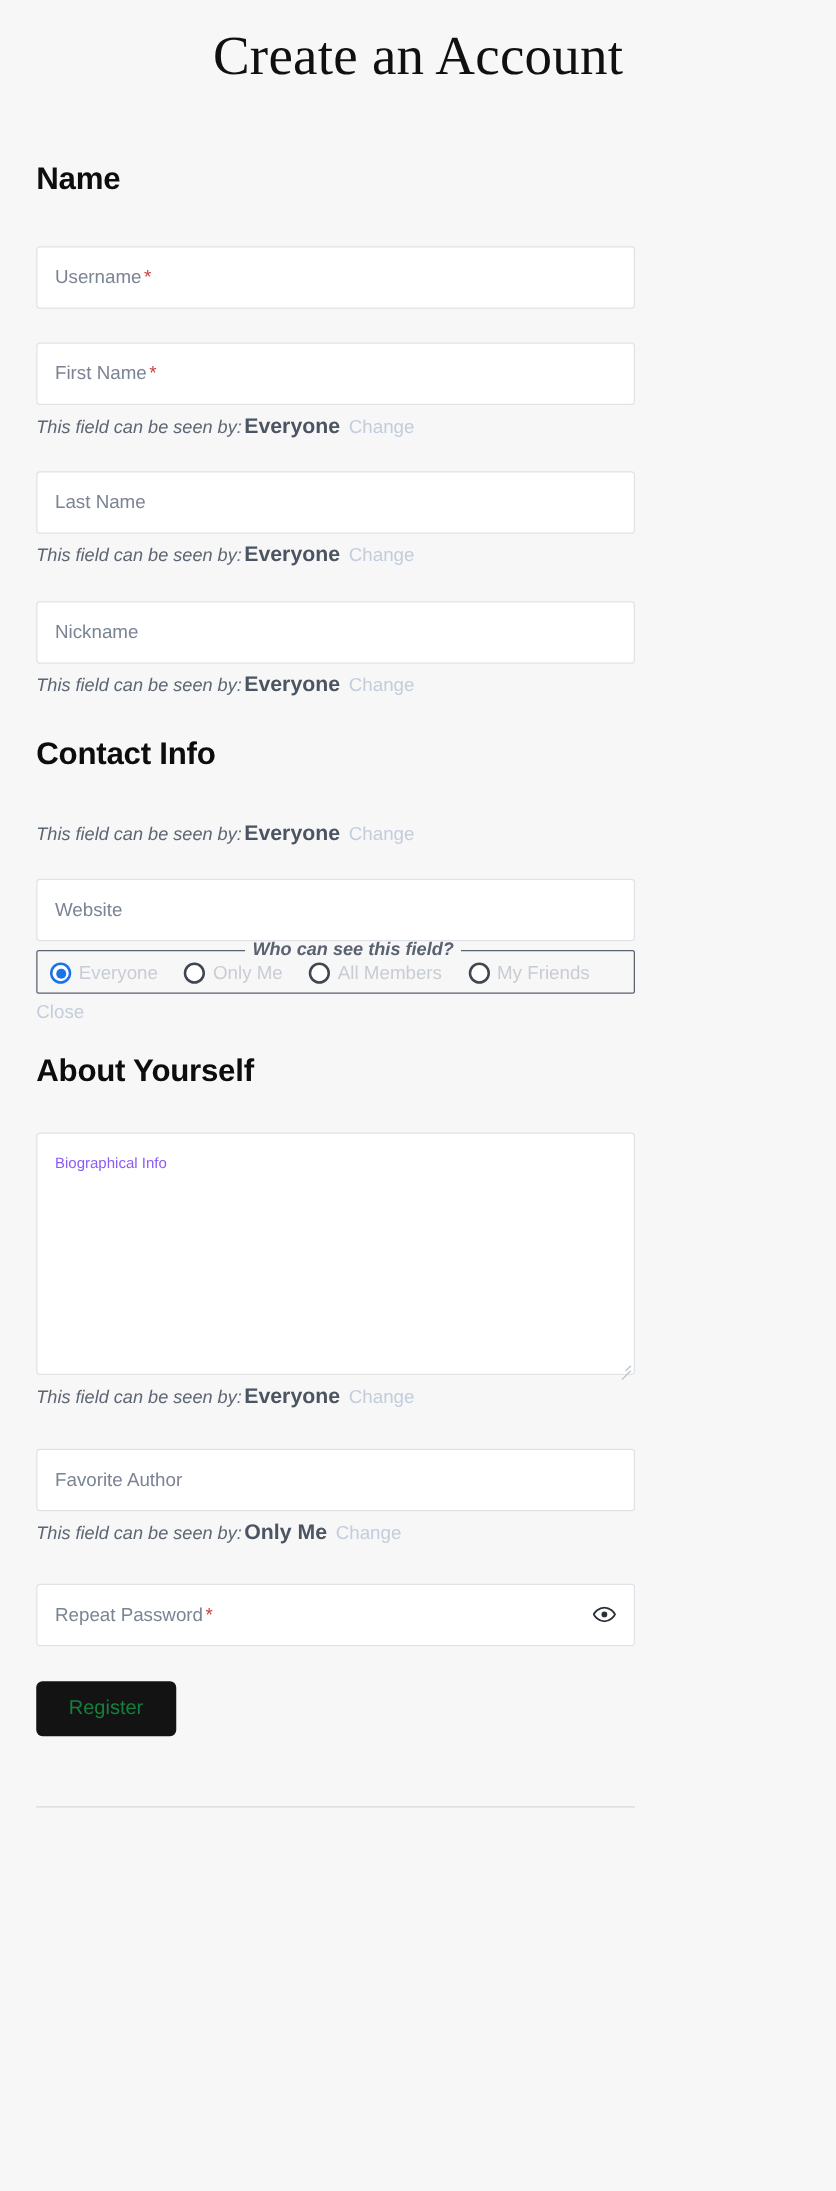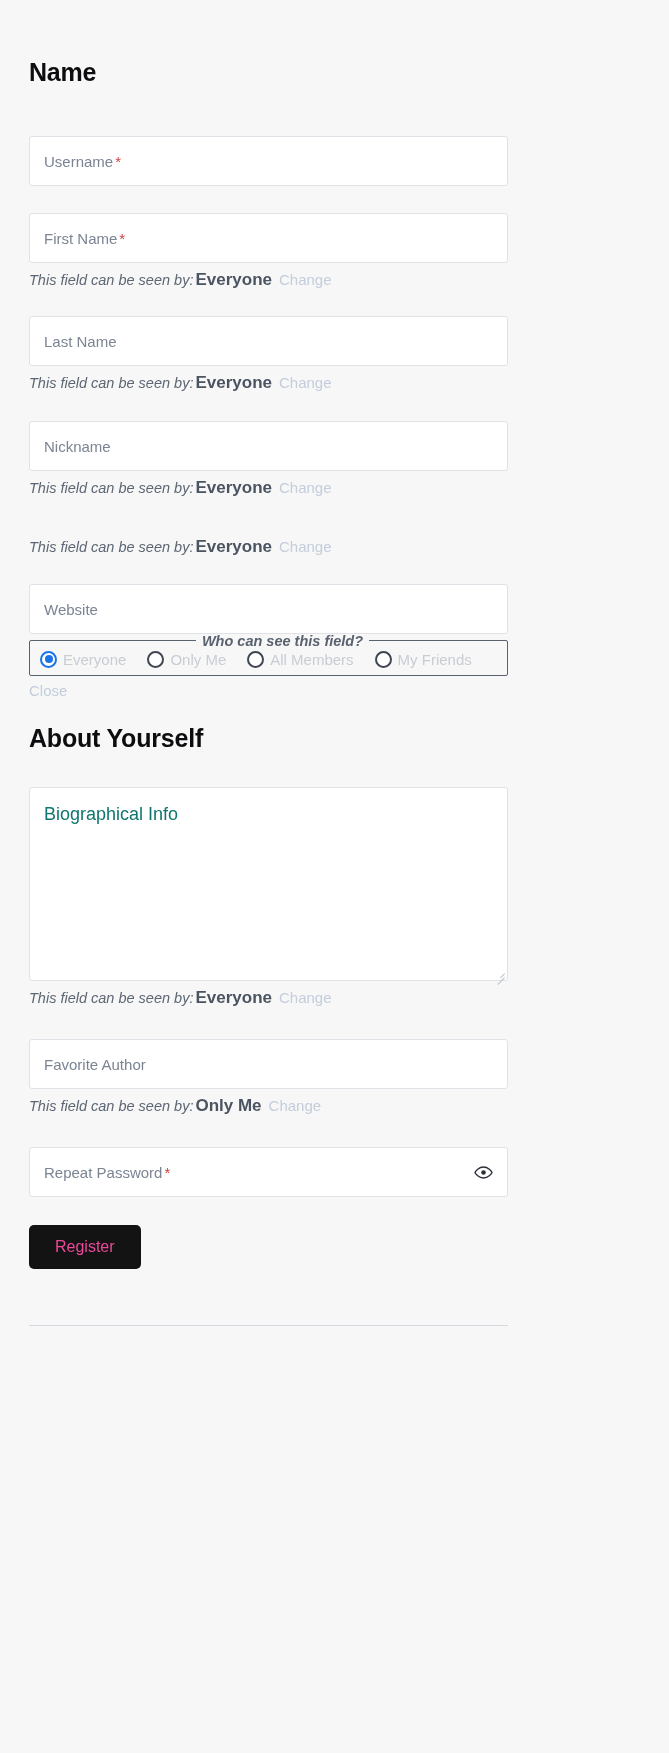--- a/index.html
+++ b/index.html
@@ -99,22 +99,22 @@
     padding: 16px 14px;
     outline: none;
     display: block;
     resize: none;
   }
 
   .bio-ph {
     position: absolute;
     left: 15px;
     top: 17px;
-    font-size: 18px;
-    color: #0f766e;
+    font-size: 12px;
+    color: #8b5cf6;
     pointer-events: none;
   }
 
   .resize-grip {
     position: absolute;
     right: 3px;
     bottom: 3px;
     width: 11px;
     height: 11px;
     pointer-events: none;
@@ -233,21 +233,21 @@
     background: none;
     border: none;
     cursor: pointer;
     padding: 0;
   }
   .eye-btn svg { display: block; }
 
   
   .register-btn {
     background: #131313;
-    color: #ec4899;
+    color: #15803d;
     border: none;
     border-radius: 5px;
     font-family: "Liberation Sans", sans-serif;
     font-size: 16px;
     font-weight: 400;
     height: 44px;
     padding: 0 26px;
     cursor: pointer;
     display: inline-block;
   }
@@ -256,26 +256,27 @@
     height: 1px;
     background: #d7d9e0;
     width: 100%;
   }
 </style>
 </head>
 <body>
 
 <div class="page">
 
+  <h1 class="page-title">Create an Account</h1>
 
   <div class="content">
 
     <h2 class="section-heading" style="margin-top:58px;">Name</h2>
 
-    <div class="field" style="margin-top:49px;">
+    <div class="field" style="margin-top:39px;">
       <div class="input-wrap">
         <input class="text-input" type="text" value="" style="">
         <span class="ph-label"><span>Username</span><span class="req">*</span></span>
       </div>
     </div>
 
     <div class="field" style="margin-top:27px;">
       <div class="input-wrap">
         <input class="text-input" type="text" value="" style="">
         <span class="ph-label"><span>First Name</span><span class="req">*</span></span>
@@ -298,20 +299,21 @@
     <div class="field" style="margin-top:27px;">
       <div class="input-wrap">
         <input class="text-input" type="text" value="" style="">
         <span class="ph-label">Nickname</span>
       </div>
       <div class="vis-line">
         <span>This field can be seen by:</span><span class="vis-value">Everyone</span><span class="vis-change">Change</span>
       </div>
     </div>
 
+    <h2 class="section-heading" style="margin-top:30px;">Contact Info</h2>
 
     <div class="field" style="margin-top:39px;">
       <div class="vis-line">
         <span>This field can be seen by:</span><span class="vis-value">Everyone</span><span class="vis-change">Change</span>
       </div>
     </div>
 
     <div class="field" style="margin-top:26px;">
       <div class="input-wrap">
         <input class="text-input" type="text" value="" style="">

